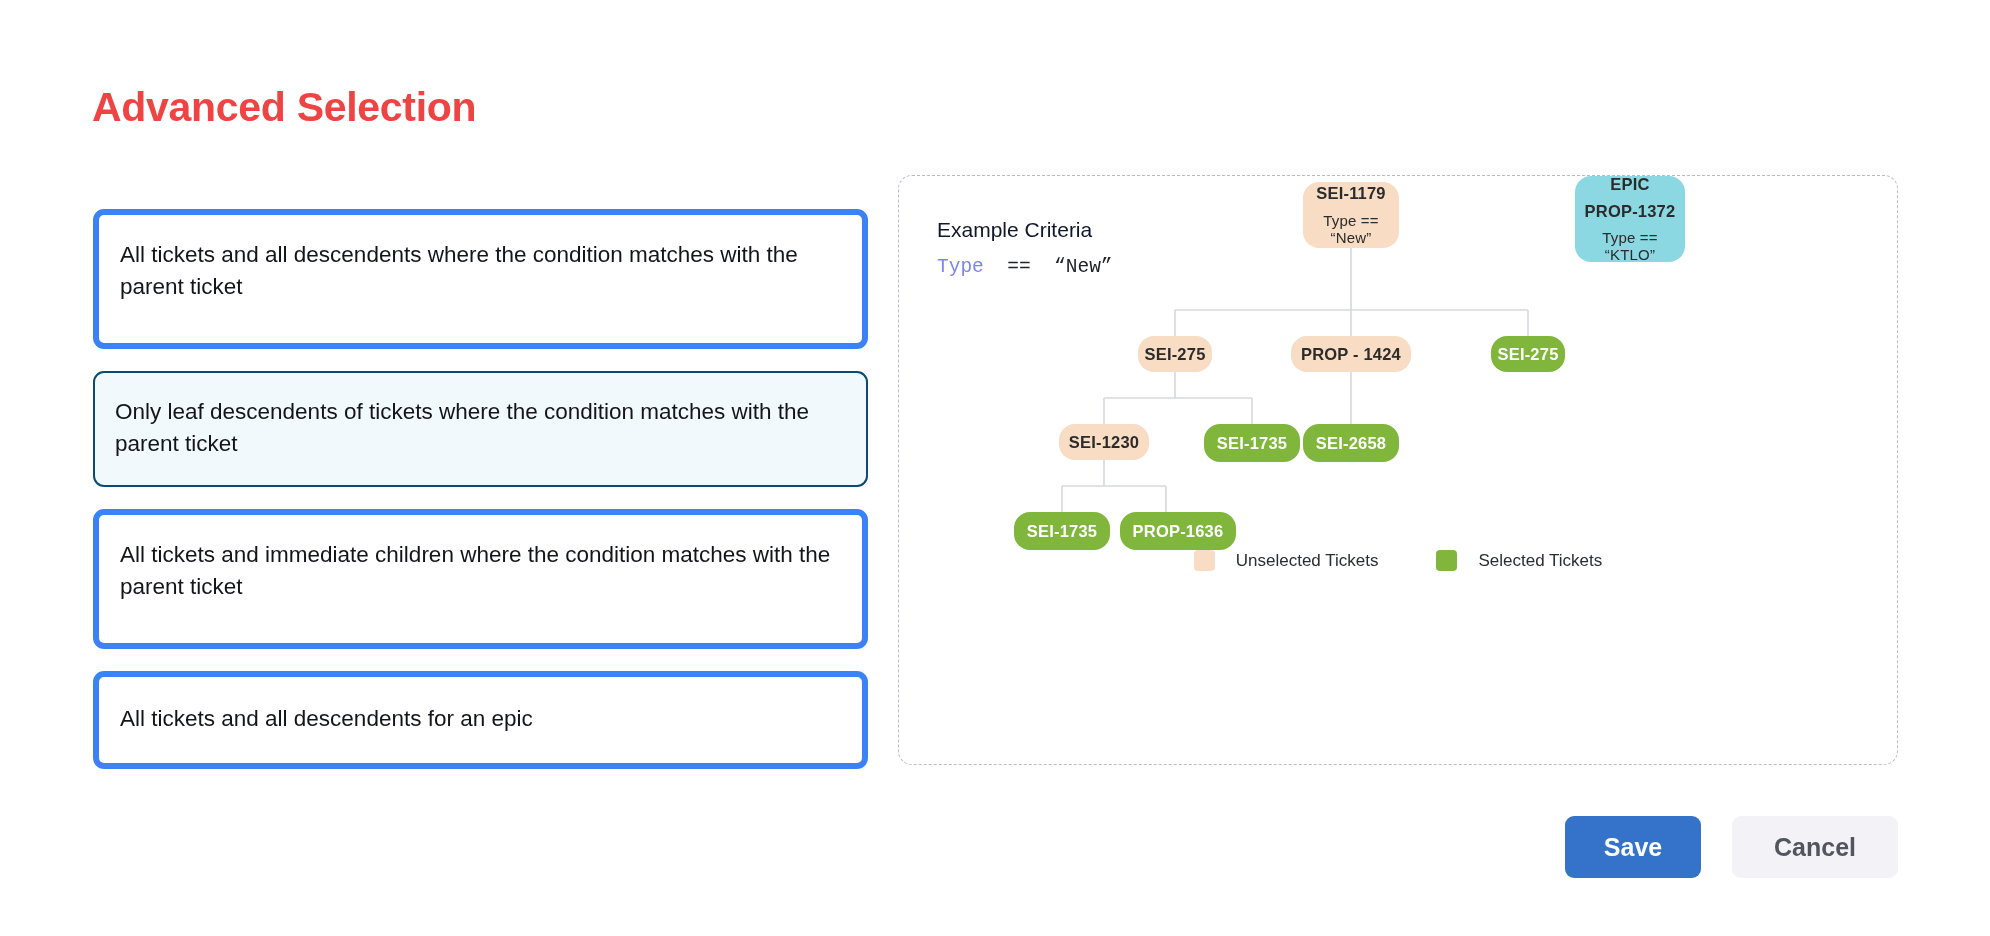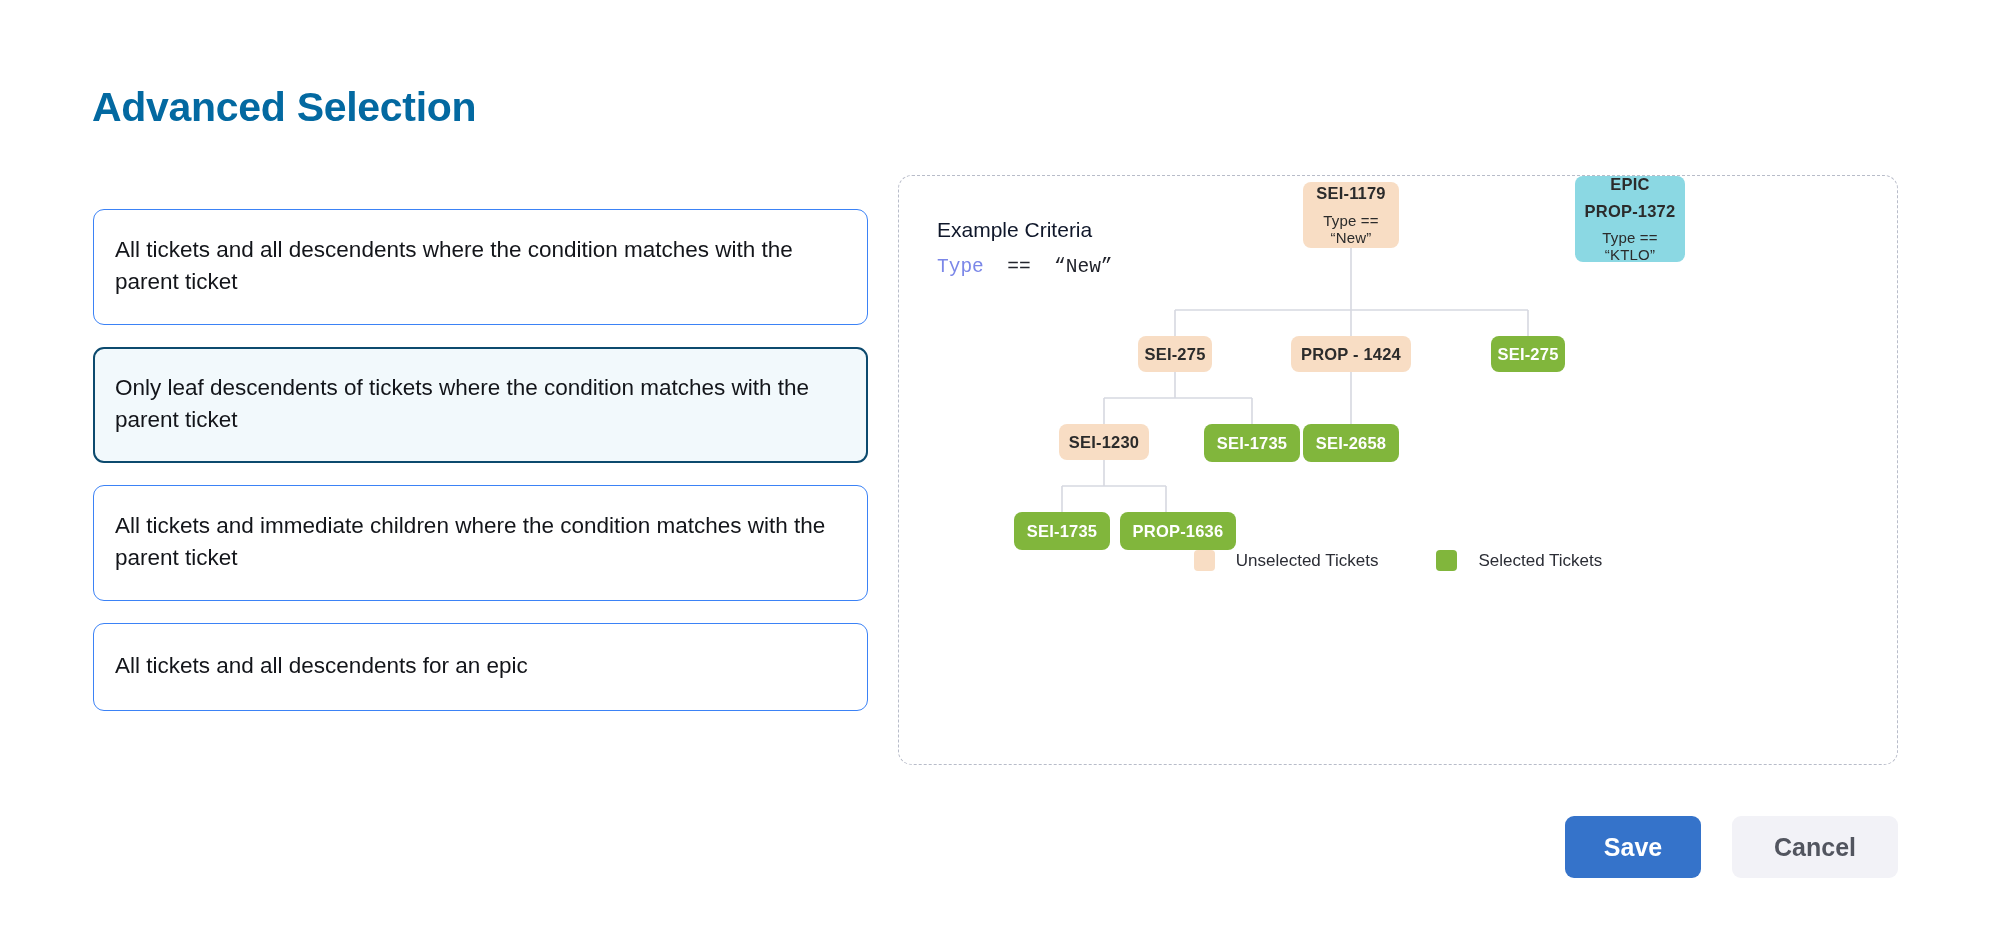--- a/index.html
+++ b/index.html
@@ -16,39 +16,39 @@
     overflow: hidden;
   }
 
   
   .page-title {
     position: absolute;
     left: 92px;
     top: 57px;
     font-size: 41px;
     font-weight: 700;
-    color: #0369a1;
+    color: #ef4444;
     letter-spacing: -0.3px;
   }
 
   
   .options {
     position: absolute;
     left: 93px;
     top: 209px;
     width: 775px;
     display: flex;
     flex-direction: column;
     gap: 22px;
   }
   .option-card {
-    border: 1px solid #3b82f6;
+    border: 6px solid #3b82f6;
     border-radius: 11px;
     background: #ffffff;
-    padding: 24px 21px 26px 21px;
+    padding: 24px 21px 40px 21px;
     font-size: 22.5px;
     line-height: 1.42;
     color: #13151a;
     cursor: pointer;
     min-height: 60px;
   }
   .option-card.selected {
     border: 2px solid #0c4a6e;
     background: #f2f9fc;
     padding: 23px 20px 25px 20px;
@@ -92,21 +92,21 @@
   .tree-svg {
     position: absolute;
     left: 0; top: 0;
     width: 1000px;
     height: 590px;
     pointer-events: none;
   }
 
   .node {
     position: absolute;
-    border-radius: 8px;
+    border-radius: 16px;
     display: flex;
     flex-direction: column;
     align-items: center;
     justify-content: center;
     font-size: 16.5px;
     font-weight: 700;
     letter-spacing: 0.2px;
     text-align: center;
     cursor: pointer;
   }

